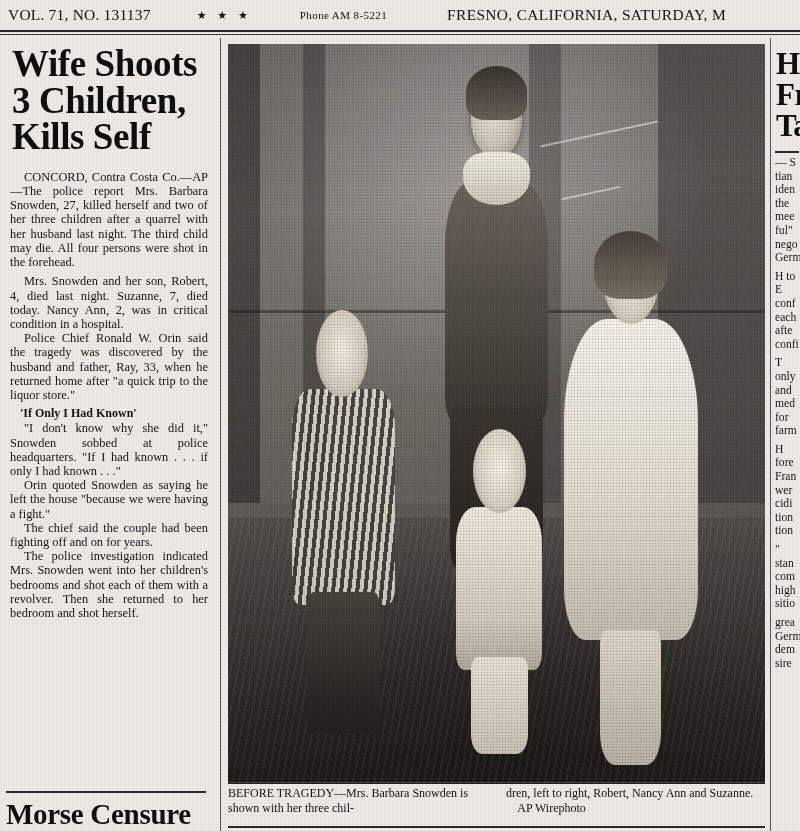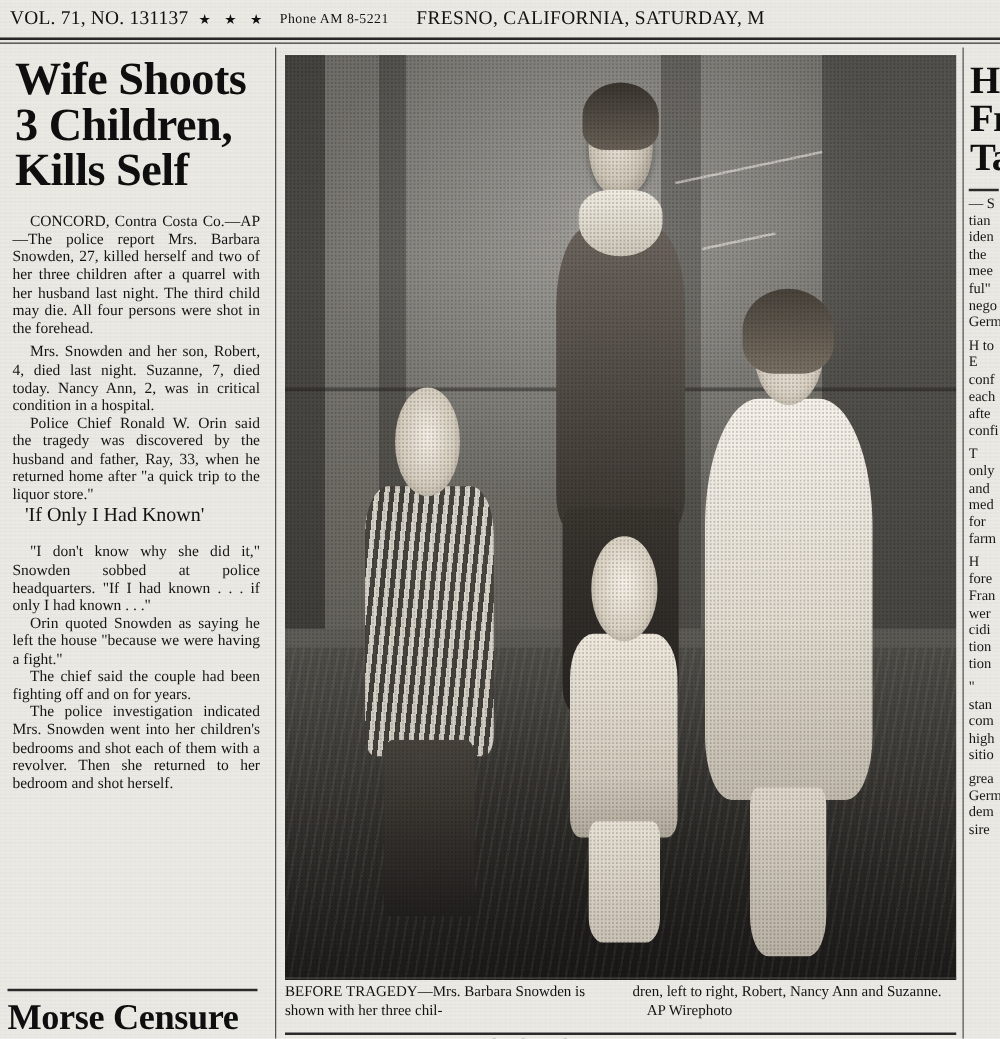--- a/index.html
+++ b/index.html
@@ -40,20 +40,21 @@
     top: 0; left: 0; right: 0;
     height: 30px;
     display: flex;
     align-items: center;
     padding: 0 8px;
     font-family: "Liberation Serif", serif;
     font-size: 15px;
     letter-spacing: .4px;
     color: #141414;
     white-space: nowrap;
+    gap: 38px;
   }
   .masthead .vol {
     font-size: 15.5px;
     letter-spacing: .2px;
   }
   .masthead .stars {
     margin: 0 10px 0 8px;
     font-size: 11px;
     letter-spacing: 4px;
   }
@@ -115,24 +116,24 @@
     line-height: 14.2px;
     text-align: justify;
     color: #171717;
   }
   .body-col p {
     margin: 0 0 0 0;
     text-indent: 14px;
   }
   .body-col p.gap { margin-top: 5px; }
   .subhead {
-    font-weight: normal;
-    font-size: 16px;
+    font-weight: bold;
+    font-size: 12px;
     text-indent: 10px;
-    margin: 4px 0 14px 0;
+    margin: 4px 0 1px 0;
   }
   .bottom-head {
     position: absolute;
     bottom: 2px;
     left: 6px;
     width: 200px;
     font-weight: bold;
     font-size: 29px;
     line-height: 1;
     letter-spacing: -0.3px;

